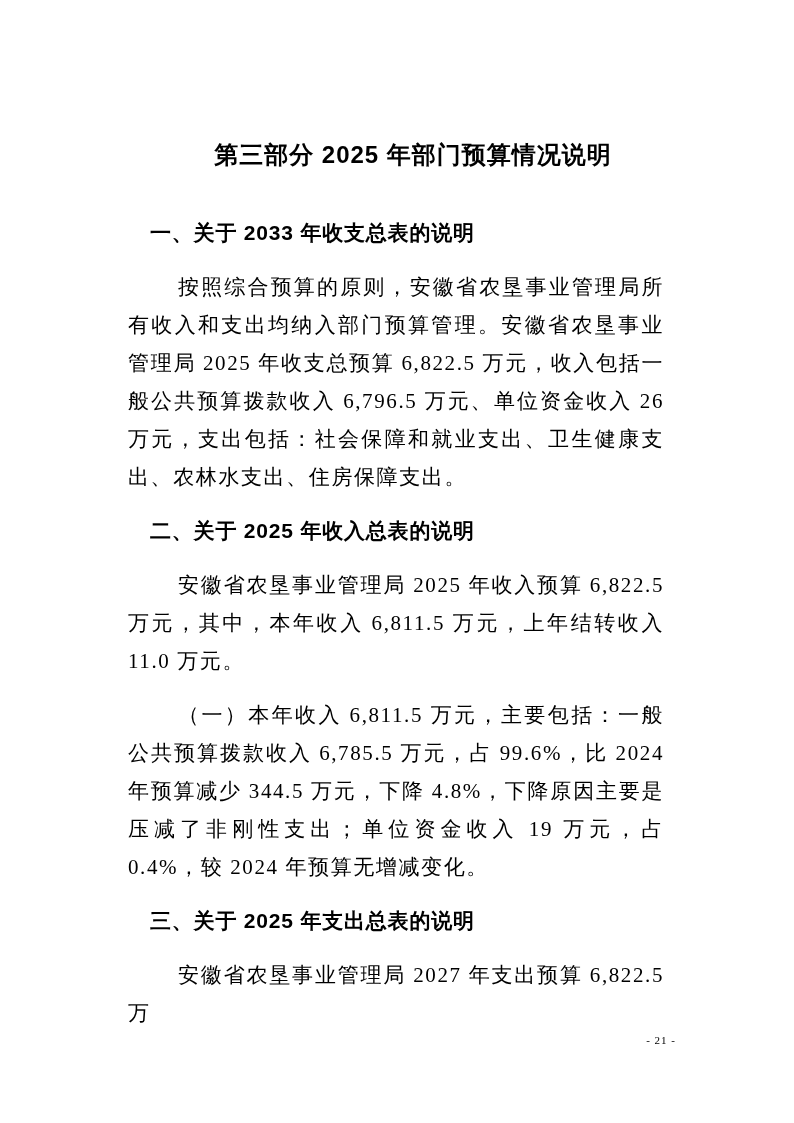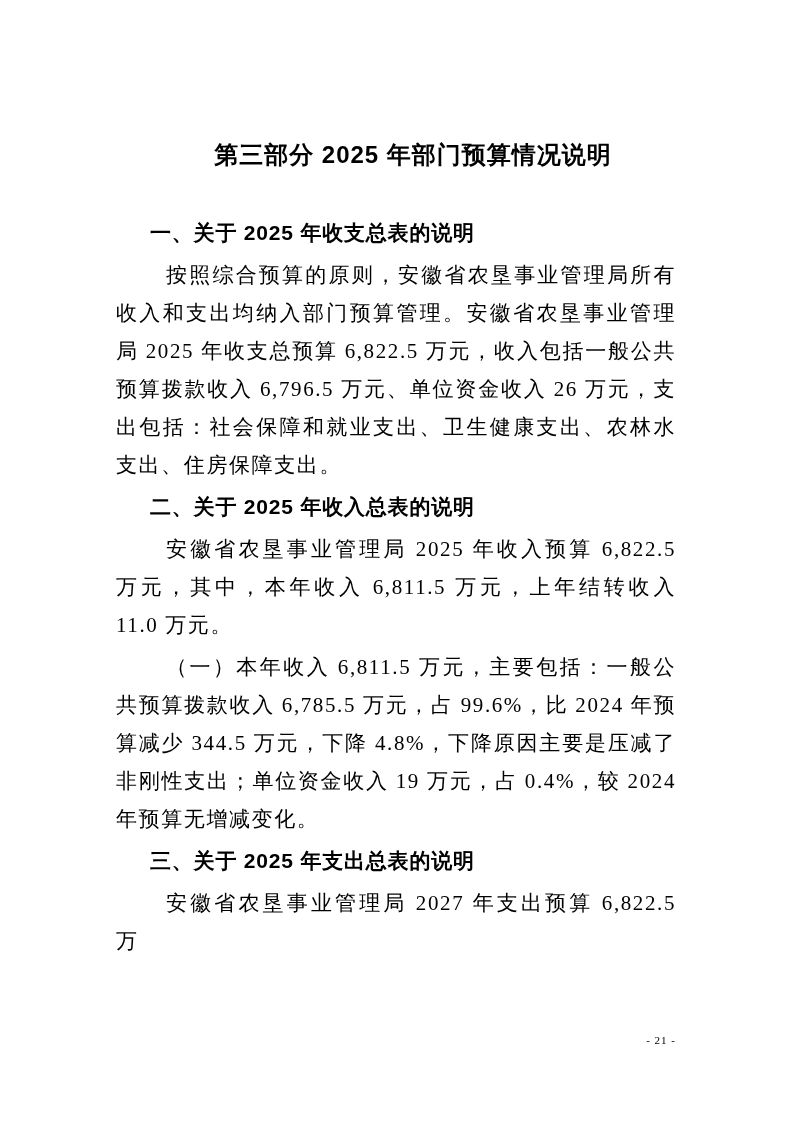--- a/index.html
+++ b/index.html
@@ -44,21 +44,21 @@
   .section-heading {
     font-family: "Liberation Sans", "DejaVu Sans", sans-serif;
     font-weight: bold;
     font-size: 21px;
     line-height: 38px;
     text-indent: 38px;
     letter-spacing: 0.8px;
     margin: 0;
   }
   .paragraph {
-    margin: 4px;
+    margin: 16px;
     text-indent: 50px;
   }
   .page-number {
     position: absolute;
     top: 1030px;
     right: 118px;
     font-size: 11px;
     line-height: 20px;
     letter-spacing: 1px;
     font-family: "Liberation Serif", "DejaVu Serif", serif;
@@ -67,21 +67,21 @@
 </head>
 <body>
 
 <div class="page">
 
   <div class="doc-title">第三部分 2025 年部门预算情况说明</div>
 
   <div class="doc-body">
 
     <div class="section">
-      <h2 class="section-heading">一、关于 2025 年收支总表的说明</h2>
+      <h2 class="section-heading">一、关于 2033 年收支总表的说明</h2>
       <p class="paragraph">按照综合预算的原则，安徽省农垦事业管理局所有收入和支出均纳入部门预算管理。安徽省农垦事业管理局 2025 年收支总预算 6,822.5 万元，收入包括一般公共预算拨款收入 6,796.5 万元、单位资金收入 26 万元，支出包括：社会保障和就业支出、卫生健康支出、农林水支出、住房保障支出。</p>
     </div>
 
     <div class="section">
       <h2 class="section-heading">二、关于 2025 年收入总表的说明</h2>
       <p class="paragraph">安徽省农垦事业管理局 2025 年收入预算 6,822.5 万元，其中，本年收入 6,811.5 万元，上年结转收入 11.0 万元。</p>
       <p class="paragraph">（一）本年收入 6,811.5 万元，主要包括：一般公共预算拨款收入 6,785.5 万元，占 99.6%，比 2024 年预算减少 344.5 万元，下降 4.8%，下降原因主要是压减了非刚性支出；单位资金收入 19 万元，占 0.4%，较 2024 年预算无增减变化。</p>
     </div>
 
     <div class="section">

